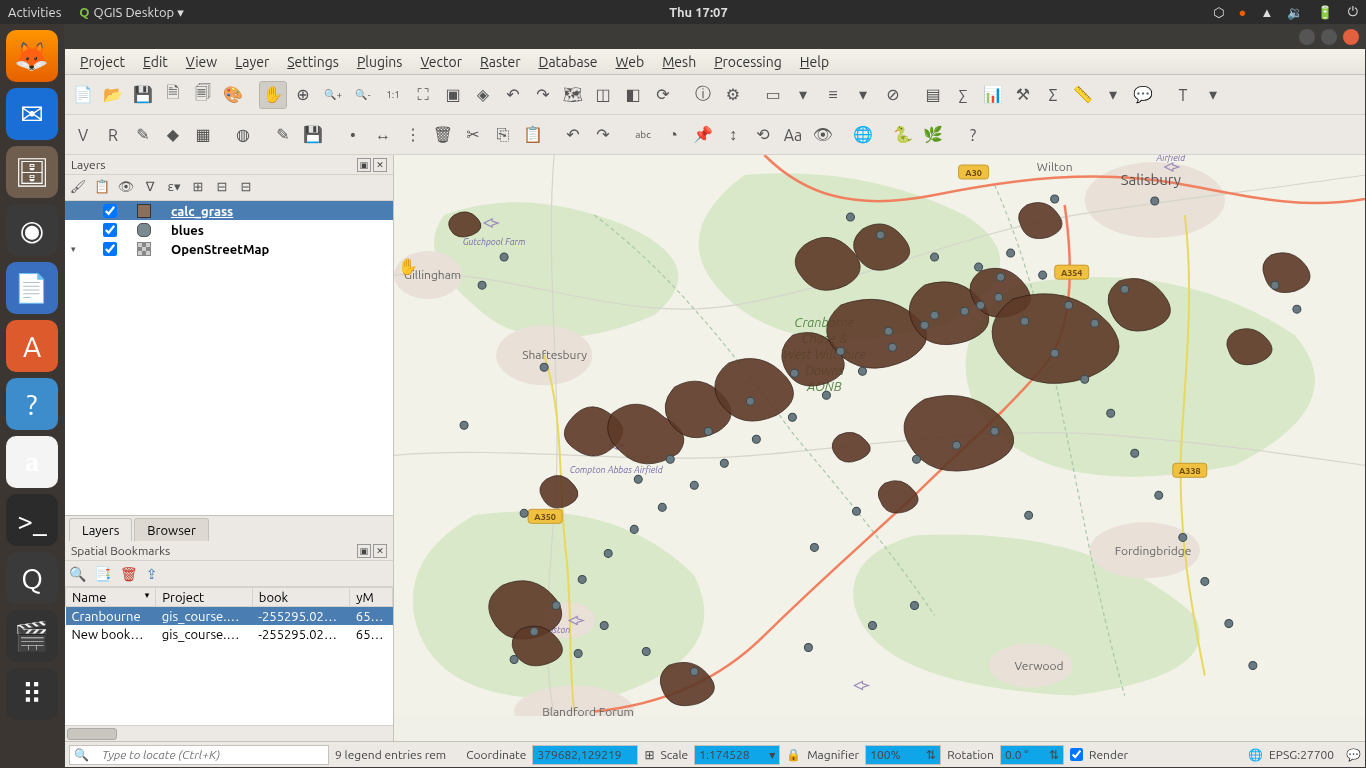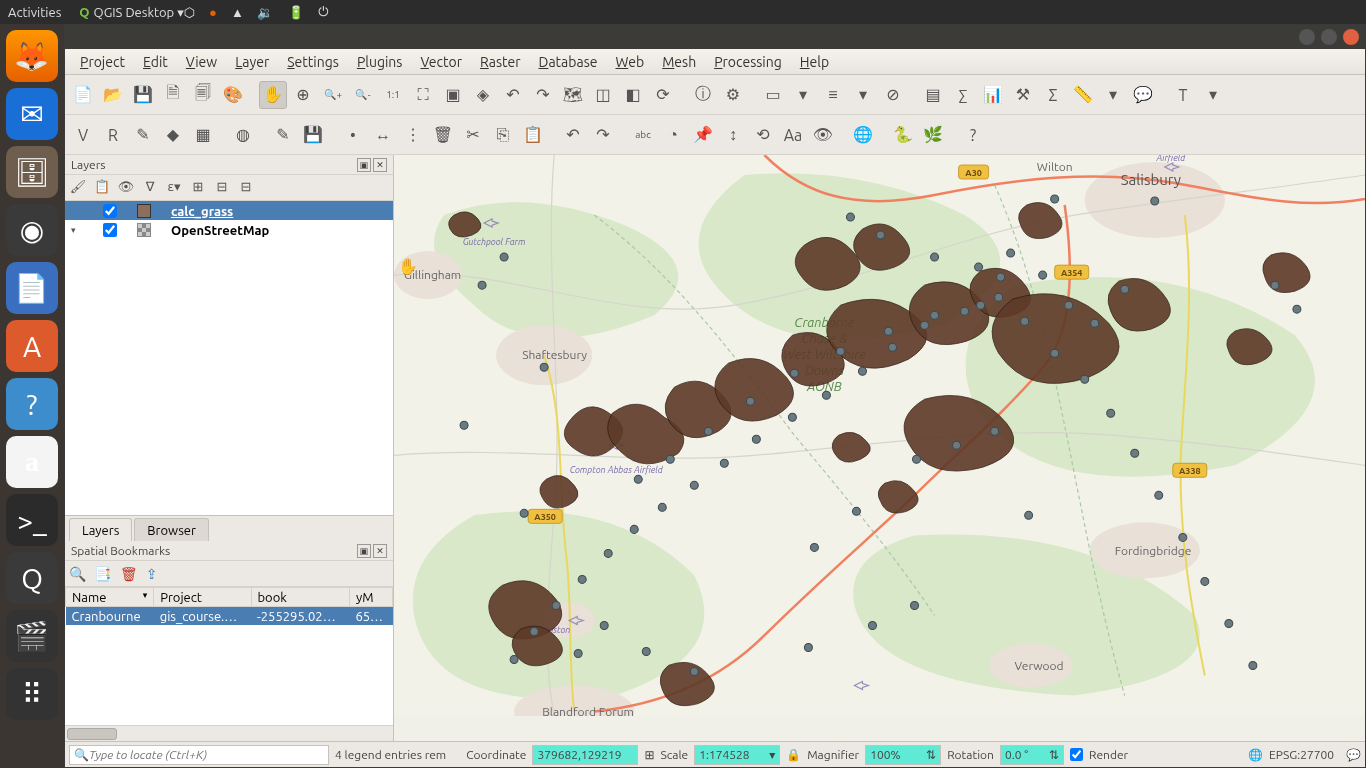--- a/index.html
+++ b/index.html
@@ -79,22 +79,22 @@
 .bm-table td { padding: 2px 6px; white-space: nowrap; }
 .bm-table tr.sel td { background: #4a7db1; color: #fff; }
 .bm-table th .arr { float: right; font-size: 9px; }
 .bm-scroll { height: 16px; background: #ece9e4; border-top:1px solid #d5d2cb; position:relative; }
 .bm-scroll .thumb { position:absolute; left:2px; top:2px; width:50px; height:12px; background:#c9c6bf; border:1px solid #aaa; border-radius:3px; }
 
 .canvas { flex: 1; position: relative; background: #f0efe8; overflow: hidden; }
 .map-svg { position: absolute; inset: 0; }
 .statusbar { height: 26px; background: #ece9e4; border-top: 1px solid #c5c2bb; display: flex; align-items: center; padding: 0 4px; font-size: 12px; color: #444; gap: 6px; }
 .statusbar .locator { display: flex; align-items: center; border: 1px solid #c5c2bb; background: #fff; padding: 1px 4px; width: 260px; height: 20px; }
-.statusbar .locator input { border: none; outline: none; font-size: 12px; flex: 1; background: transparent; font-style: italic; color: #888; }
-.statusbar .fld { border: 1px solid #c5c2bb; background: #5eead4; padding: 1px 4px; height: 20px; display: flex; align-items: center; }
+.statusbar .locator input { border: none; outline: none; font-size: 12px; flex: 1; background: transparent; font-style: italic; color: #888; margin-left: 13px; }
+.statusbar .fld { border: 1px solid #c5c2bb; background: #0ea5e9; padding: 1px 4px; height: 20px; display: flex; align-items: center; }
 .statusbar input[type=checkbox] { width: 13px; height: 13px; }
 
 .cursor-hand { position: absolute; font-size: 16px; color: #333; pointer-events: none; }
 
 
 .land { fill: #f3f2e9; }
 .forest { fill: #d8e8c8; }
 .town { fill: #e9e0d8; }
 .road-red { stroke: #f08060; stroke-width: 2.5; fill: none; }
 .road-yellow { stroke: #e8d860; stroke-width: 2; fill: none; }
@@ -114,20 +114,21 @@
 <body>
 
 <div class="gnome-bar">
   <div class="left">
     <span>Activities</span>
     <span class="app-ind">
         <span style="color:#7ec142;font-weight:bold">Q</span> 
         <span>QGIS Desktop ▾</span>
       </span>
   </div>
+  <div class="center">Thu 17:07</div>
   <div class="right">
     <span>⬡</span>
     <span style="color:#e66000">●</span>
     <span>▲</span>
     <span>🔉</span>
     <span>🔋</span>
     <span>⏻</span>
   </div>
 </div>
 
@@ -271,20 +272,26 @@
           <span class="lt">⊞</span>
           <span class="lt">⊟</span>
           <span class="lt">⊟</span>
         </div>
         <div class="layer-tree" id="layertree">
             <div class="layer-row selected">
               <span class="exp"></span>
               <input type="checkbox" checked="" style="">
               <span class="swatch sw-poly"></span>
               <span class="lname">calc_grass</span>
+            </div>
+            <div class="layer-row">
+              <span class="exp"></span>
+              <input type="checkbox" checked="" style="">
+              <span class="swatch sw-point"></span>
+              <span class="lname">blues</span>
             </div>
             <div class="layer-row">
               <span class="exp">▾</span>
               <input type="checkbox" checked="" style="">
               <span class="swatch sw-raster"></span>
               <span class="lname">OpenStreetMap</span>
             </div>
           </div>
       </div>
       <div class="dock-tabs">
@@ -309,20 +316,26 @@
           <table id="bmtable">
               <tbody>
                 <tr>
                   <th>Name<span class="arr">▾</span></th>
                   <th>Project</th>
                   <th>book</th>
                   <th>yM</th>
                 </tr>
                 <tr class="sel">
                   <td>Cranbourne</td>
+                  <td>gis_course.…</td>
+                  <td>-255295.02…</td>
+                  <td>65…</td>
+                </tr>
+                <tr class="">
+                  <td>New book…</td>
                   <td>gis_course.…</td>
                   <td>-255295.02…</td>
                   <td>65…</td>
                 </tr>
               </tbody>
             </table>
         </div>
         <div class="bm-scroll">
             <div class="thumb"></div>
           </div>
@@ -507,21 +520,21 @@
       </svg>
       <span class="cursor-hand" style="left:4px;top:102px">✋</span>
     </div>
   </div>
 
   <div class="statusbar">
     <div class="locator">
       <span style="color:#aaa">🔍</span>
       <input placeholder="Type to locate (Ctrl+K)" style="">
     </div>
-    <span>4 legend entries rem</span>
+    <span>9 legend entries rem</span>
     <span style="flex:0 0 8px"></span>
     <span>Coordinate</span>
     <div class="fld" style="width:106px">379682,129219</div>
     <span>⊞</span>
     <span>Scale</span>
     <div class="fld" style="width:86px">
         <span>1:174528</span>
         <span style="margin-left:auto">▾</span>
       </div>
     <span>🔒</span>

